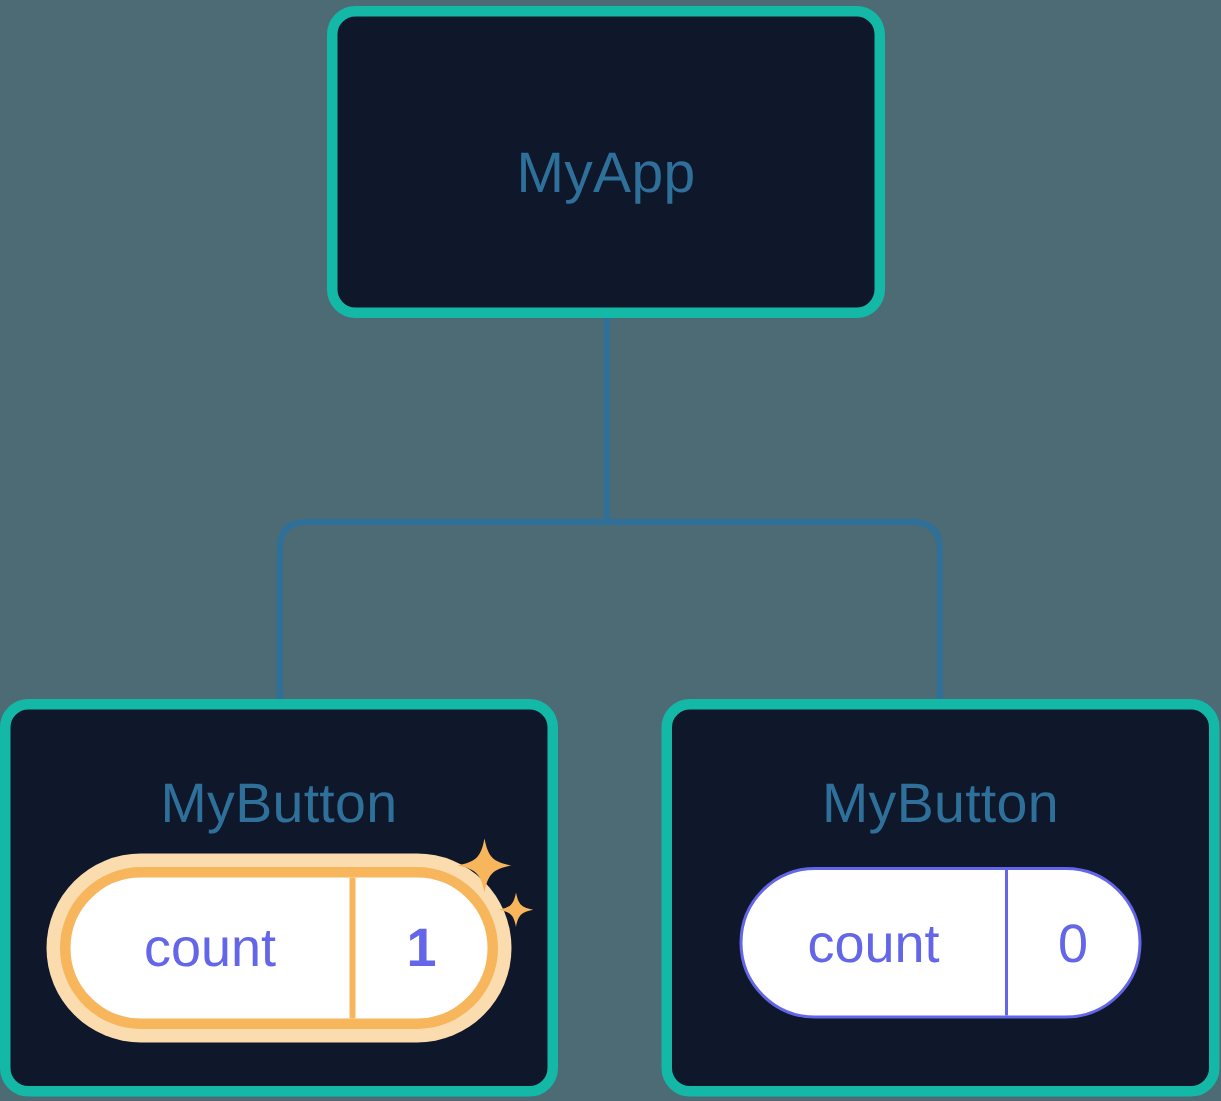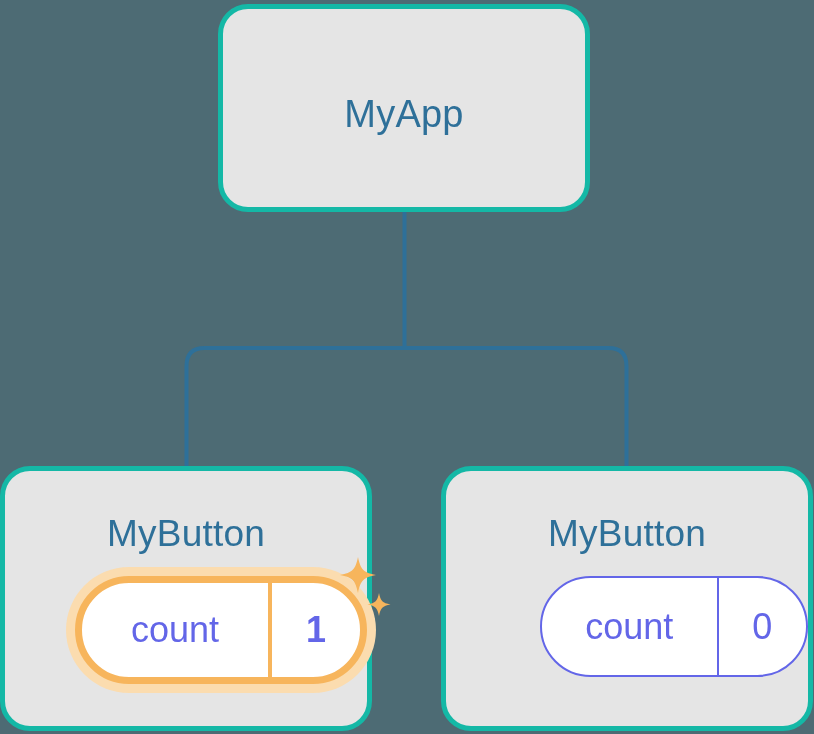--- a/index.html
+++ b/index.html
@@ -28,23 +28,23 @@
     left: 0;
     top: 0;
     width: 814px;
     height: 734px;
     pointer-events: none;
   }
 
   
   .card {
     position: absolute;
-    background: #e5e5e5;
-    border: 5px solid #14b8a6;
-    border-radius: 30px;
+    background: #0f172a;
+    border: 7px solid #14b8a6;
+    border-radius: 19px;
     box-sizing: border-box;
   }
   #card-myapp {
     left: 218px;
     top: 4px;
     width: 372px;
     height: 208px;
   }
   #card-btn-left {
     left: 0px;
@@ -73,21 +73,21 @@
   }
   .btn-card .card-title {
     margin-top: 42px;
     font-size: 37px;
   }
 
   
   .pill-wrap {
     position: relative;
     display: flex;
-    justify-content: flex-end;
+    justify-content: center;
     margin-top: 21px;
   }
 
   .pill {
     position: relative;
     display: flex;
     align-items: stretch;
     box-sizing: border-box;
     background: #ffffff;
     border-radius: 999px;

